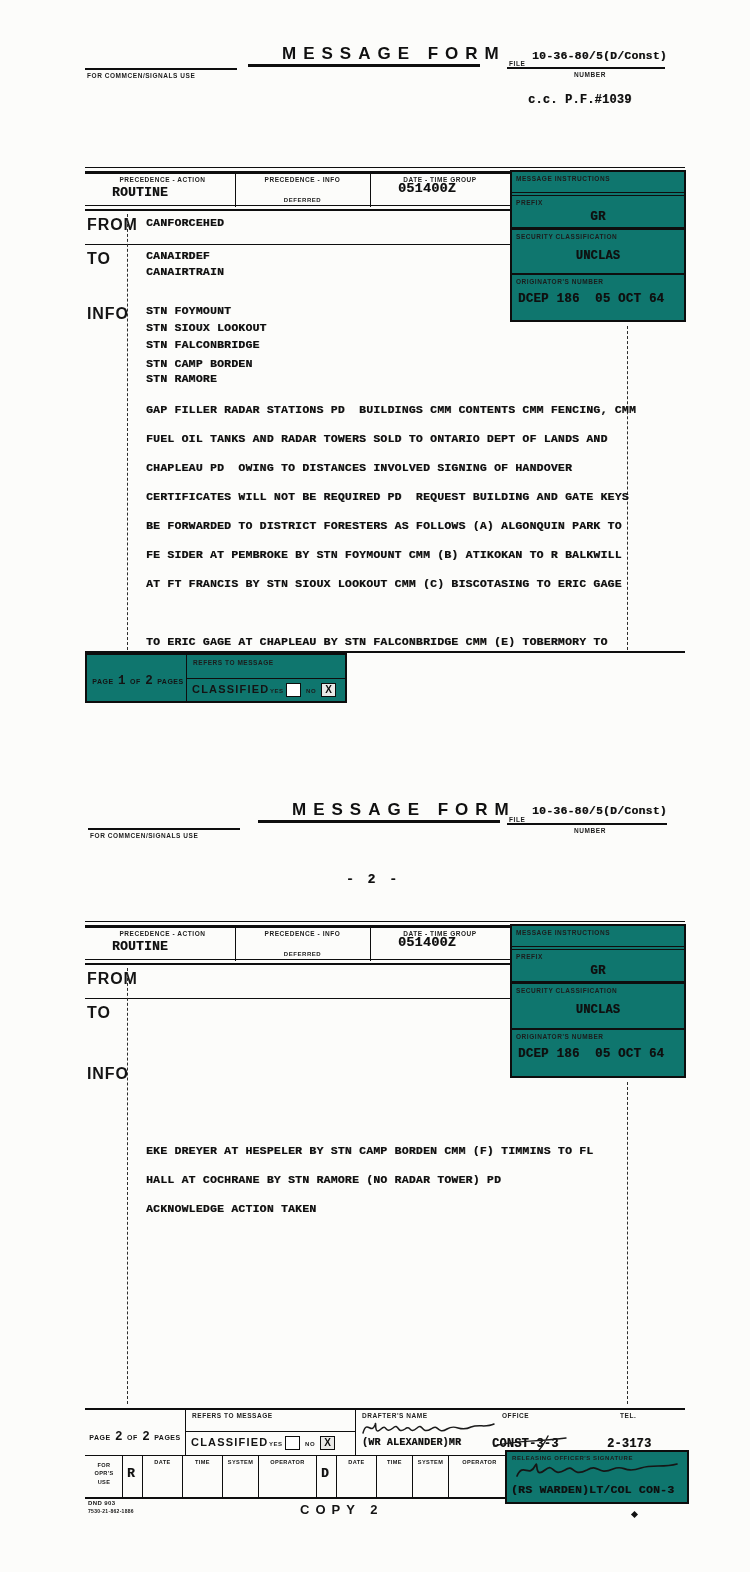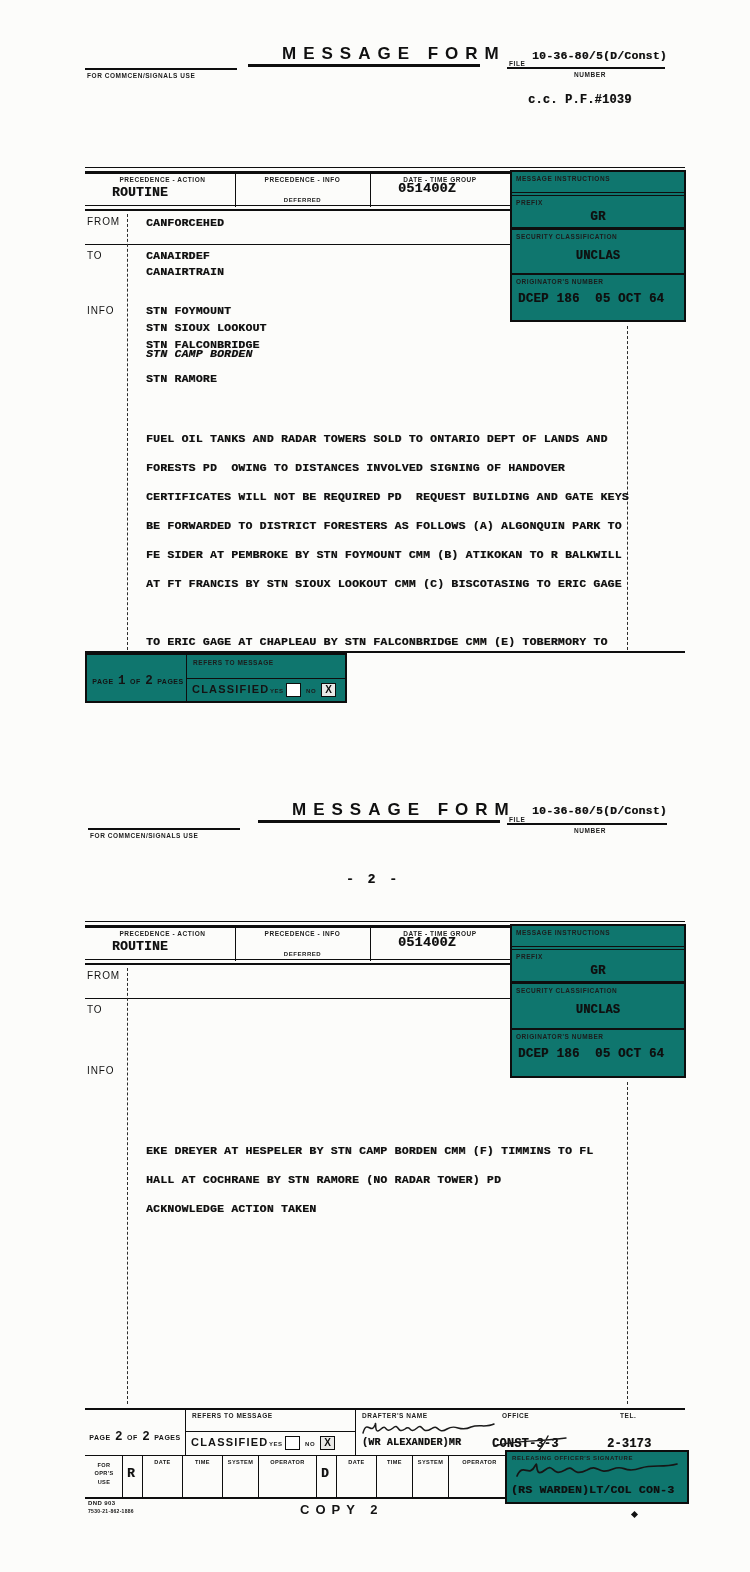--- a/index.html
+++ b/index.html
@@ -6,21 +6,21 @@
   #sheet{position:relative;width:750px;height:1572px;background:#fcfcfa;
          font-family:"Liberation Sans",sans-serif;color:#141414;overflow:hidden;}
   section{position:absolute;left:0;width:727px;}
   #pg1{top:0;height:760px;}
   #pg2{top:760px;height:812px;}
   .hl{position:absolute;background:#0e0e0e;}
   .vl{position:absolute;background:#0e0e0e;}
   .dashv{position:absolute;width:0;border-left:1.6px dashed #2c2c2c;}
   .lbl{position:absolute;font-size:6.5px;font-weight:bold;letter-spacing:.55px;white-space:nowrap;color:#1c1c1c;}
   .lblc{text-align:center;}
-  .biglbl{position:absolute;font-size:10px;font-weight:normal;letter-spacing:.9px;white-space:nowrap;}
+  .biglbl{position:absolute;font-size:16px;font-weight:bold;letter-spacing:.9px;white-space:nowrap;}
   .typed{position:absolute;font-family:"Liberation Mono","DejaVu Sans Mono",monospace;
          font-weight:bold;font-size:11.5px;letter-spacing:.2px;white-space:pre;color:#0f0f0f;
          text-shadow:.45px 0 0 rgba(15,15,15,.55);}
   .typed-lg{font-size:13px;}
   .title{position:absolute;font-size:17px;font-weight:bold;letter-spacing:7px;white-space:nowrap;color:#101010;}
   .chk{position:absolute;width:13px;height:12px;border:1.6px solid #0d0d0d;background:#fff;
        font:bold 10px "Liberation Sans",sans-serif;text-align:center;line-height:11px;color:#0d0d0d;}
   .rbox{position:absolute;border:2.6px solid #0d0d0d;background:#0f766e;}
   .rbox .rl{position:absolute;}
   .cent{text-align:center;}
@@ -78,28 +78,29 @@
     <div class="biglbl" style="left:87px;top:216px;">FROM</div>
     <div class="typed" style="left:146px;top:216px;">CANFORCEHED</div>
     <div class="hl" style="left:85px;top:244px;width:425px;height:1.1px;"></div>
     <div class="biglbl" style="left:87px;top:250px;">TO</div>
     <div class="typed" style="left:146px;top:249px;">CANAIRDEF</div>
     <div class="typed" style="left:146px;top:265px;">CANAIRTRAIN</div>
     <div class="biglbl" style="left:87px;top:305px;">INFO</div>
     <div class="typed" style="left:146px;top:304px;">STN FOYMOUNT</div>
     <div class="typed" style="left:146px;top:321px;">STN SIOUX LOOKOUT</div>
     <div class="typed" style="left:146px;top:338px;">STN FALCONBRIDGE</div>
-    <div class="typed" style="left:146px;top:347px;font-style:italic;">STN CAMP BORDEN</div>
+    <div class="typed" style="left:146px;top:357px;">STN CAMP BORDEN</div>
     <div class="typed" style="left:146px;top:372px;">STN RAMORE</div>
 
     <div class="dashv" style="left:127px;top:214px;height:436px;"></div>
     <div class="dashv" style="left:627px;top:326px;height:324px;"></div>
 
+    <div class="typed" style="left:146px;top:403px;">GAP FILLER RADAR STATIONS PD  BUILDINGS CMM CONTENTS CMM FENCING, CMM</div>
     <div class="typed" style="left:146px;top:432px;">FUEL OIL TANKS AND RADAR TOWERS SOLD TO ONTARIO DEPT OF LANDS AND</div>
-    <div class="typed" style="left:146px;top:461px;">FORESTS PD  OWING TO DISTANCES INVOLVED SIGNING OF HANDOVER</div>
+    <div class="typed" style="left:146px;top:461px;">CHAPLEAU PD  OWING TO DISTANCES INVOLVED SIGNING OF HANDOVER</div>
     <div class="typed" style="left:146px;top:490px;">CERTIFICATES WILL NOT BE REQUIRED PD  REQUEST BUILDING AND GATE KEYS</div>
     <div class="typed" style="left:146px;top:519px;">BE FORWARDED TO DISTRICT FORESTERS AS FOLLOWS (A) ALGONQUIN PARK TO</div>
     <div class="typed" style="left:146px;top:548px;">FE SIDER AT PEMBROKE BY STN FOYMOUNT CMM (B) ATIKOKAN TO R BALKWILL</div>
     <div class="typed" style="left:146px;top:577px;">AT FT FRANCIS BY STN SIOUX LOOKOUT CMM (C) BISCOTASING TO ERIC GAGE</div>
     <div class="typed" style="left:146px;top:635px;">TO ERIC GAGE AT CHAPLEAU BY STN FALCONBRIDGE CMM (E) TOBERMORY TO</div>
 
     <div class="hl" style="left:85px;top:651px;width:600px;height:2px;"></div>
     <div class="rbox" style="left:85px;top:653px;width:258px;height:46px;border-width:2.2px;">
       <div class="vl" style="left:99px;top:0;width:1.3px;height:46px;"></div>
       <div style="position:absolute;left:4px;top:15px;width:94px;text-align:center;white-space:nowrap;">

